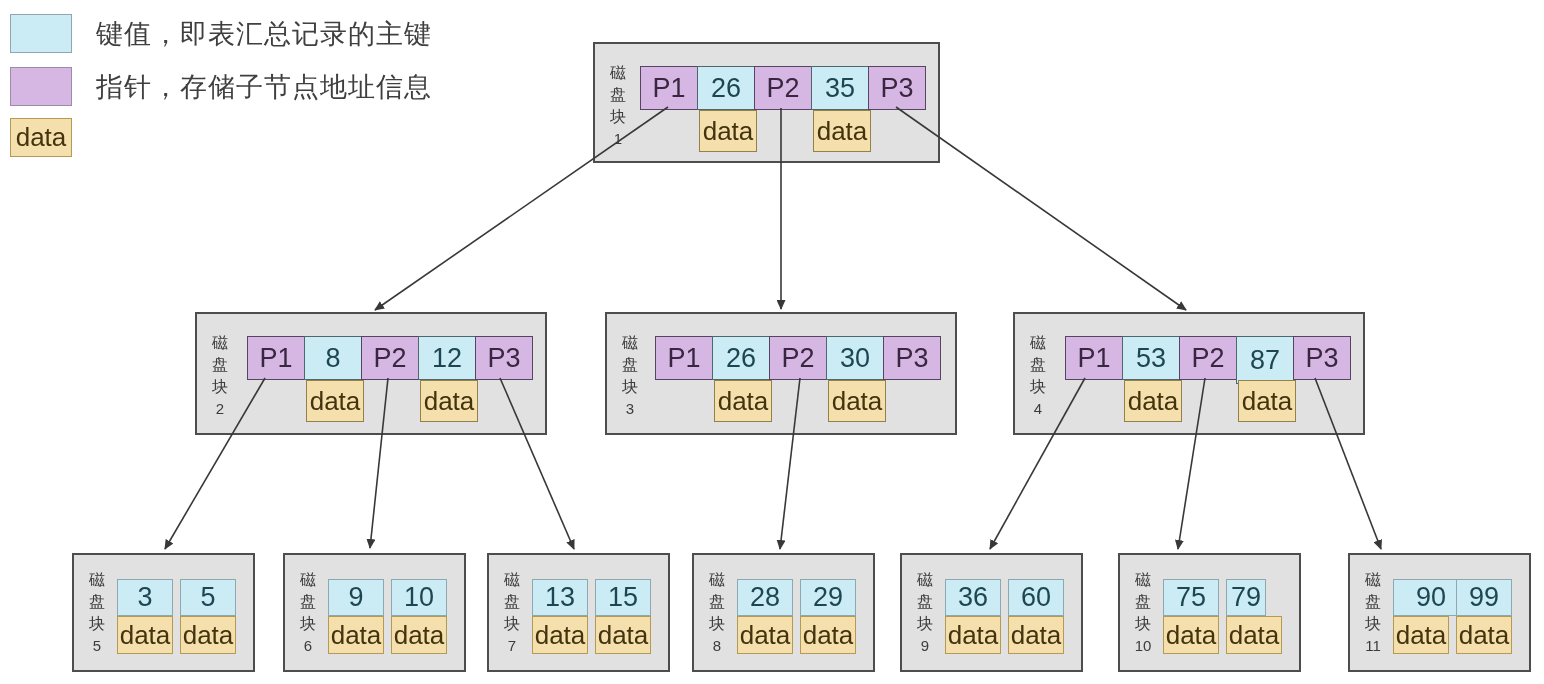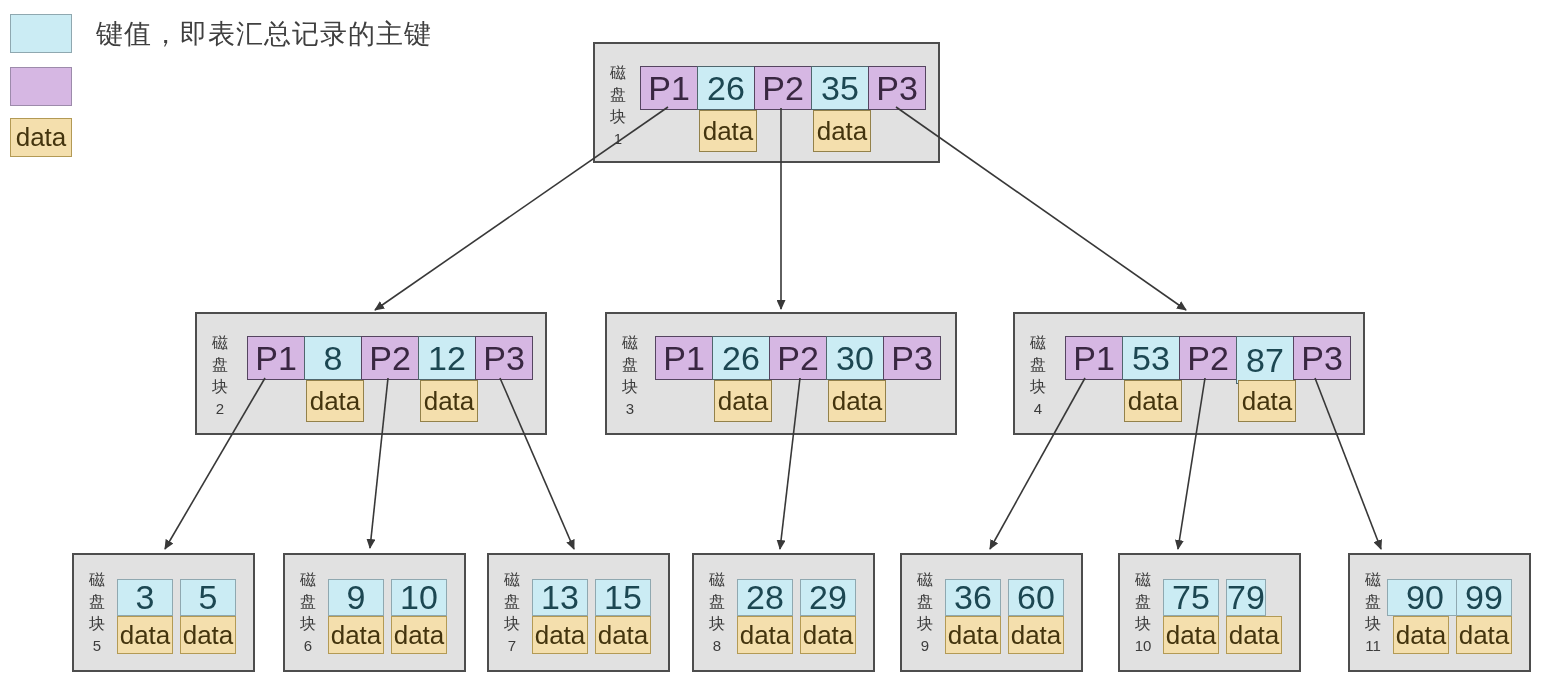--- a/index.html
+++ b/index.html
@@ -24,41 +24,42 @@
     position:absolute; background:#e1e1e1; border:2px solid #4d4d4d;
   }
   .vlabel {
     position:absolute; display:flex; flex-direction:column; align-items:center;
     color:#3c3c3c; font-size:16px; line-height:22px;
   }
   .vlabel .ch { display:block; }
   .vlabel .num { font-size:15px; line-height:20px; margin-top:1px; letter-spacing:0; }
   .cell {
     position:absolute; display:flex; align-items:center; justify-content:center;
-    font-size:34px;
+    font-size:27px;
   }
   .cell.pointer { background:#d6b7e3; border:1px solid #554560; color:#392741; }
   .cell.key     { background:#cbecf4; border:1px solid #4f666d; color:#1c4752; }
   .cell.data    { background:#f4dfad; border:1px solid #93814a; color:#43340e; font-size:26px; }
   .leaf .cell.key  { border:1px solid #8fa8b0; }
   .leaf .cell.data { border:1px solid #b39a55; }
   
   #arrows { position:absolute; left:0; top:0; width:1544px; height:684px; z-index:5; pointer-events:none; }
 </style>
 </head>
 <body>
 
 <div id="stage">
   <div id="legend">
       <div class="legend-item" style="top: 14px;">
         <div class="legend-swatch key"></div>
         <span class="legend-label">键值，即表汇总记录的主键</span>
       </div>
       <div class="legend-item" style="top: 67px;">
         <div class="legend-swatch pointer"></div>
+        <span class="legend-label">指针，存储子节点地址信息</span>
       </div>
       <div class="legend-item" style="top: 118px;">
         <div class="legend-swatch data">
           <span>data</span>
         </div>
       </div>
     </div>
   <div id="nodes">
       <div class="node" style="left: 593px; top: 42px; width: 347px; height: 121px;">
         <div class="vlabel" style="left: 8px; top: 18px; width: 30px;">
@@ -296,21 +297,21 @@
           <span>data</span>
         </div>
       </div>
       <div class="node leaf" style="left: 1348px; top: 553px; width: 183px; height: 119px;">
         <div class="vlabel" style="left: 8px; top: 14px; width: 30px;">
           <span class="ch">磁</span>
           <span class="ch">盘</span>
           <span class="ch">块</span>
           <span class="num">11</span>
         </div>
-        <div class="cell key" style="left: 37px; top: 24px; width: 76px; height: 37px;">
+        <div class="cell key" style="left: 43px; top: 24px; width: 76px; height: 37px;">
           <span>90</span>
         </div>
         <div class="cell data" style="left: 43px; top: 61px; width: 56px; height: 38px;">
           <span>data</span>
         </div>
         <div class="cell key" style="left: 106px; top: 24px; width: 56px; height: 37px;">
           <span>99</span>
         </div>
         <div class="cell data" style="left: 106px; top: 61px; width: 56px; height: 38px;">
           <span>data</span>

